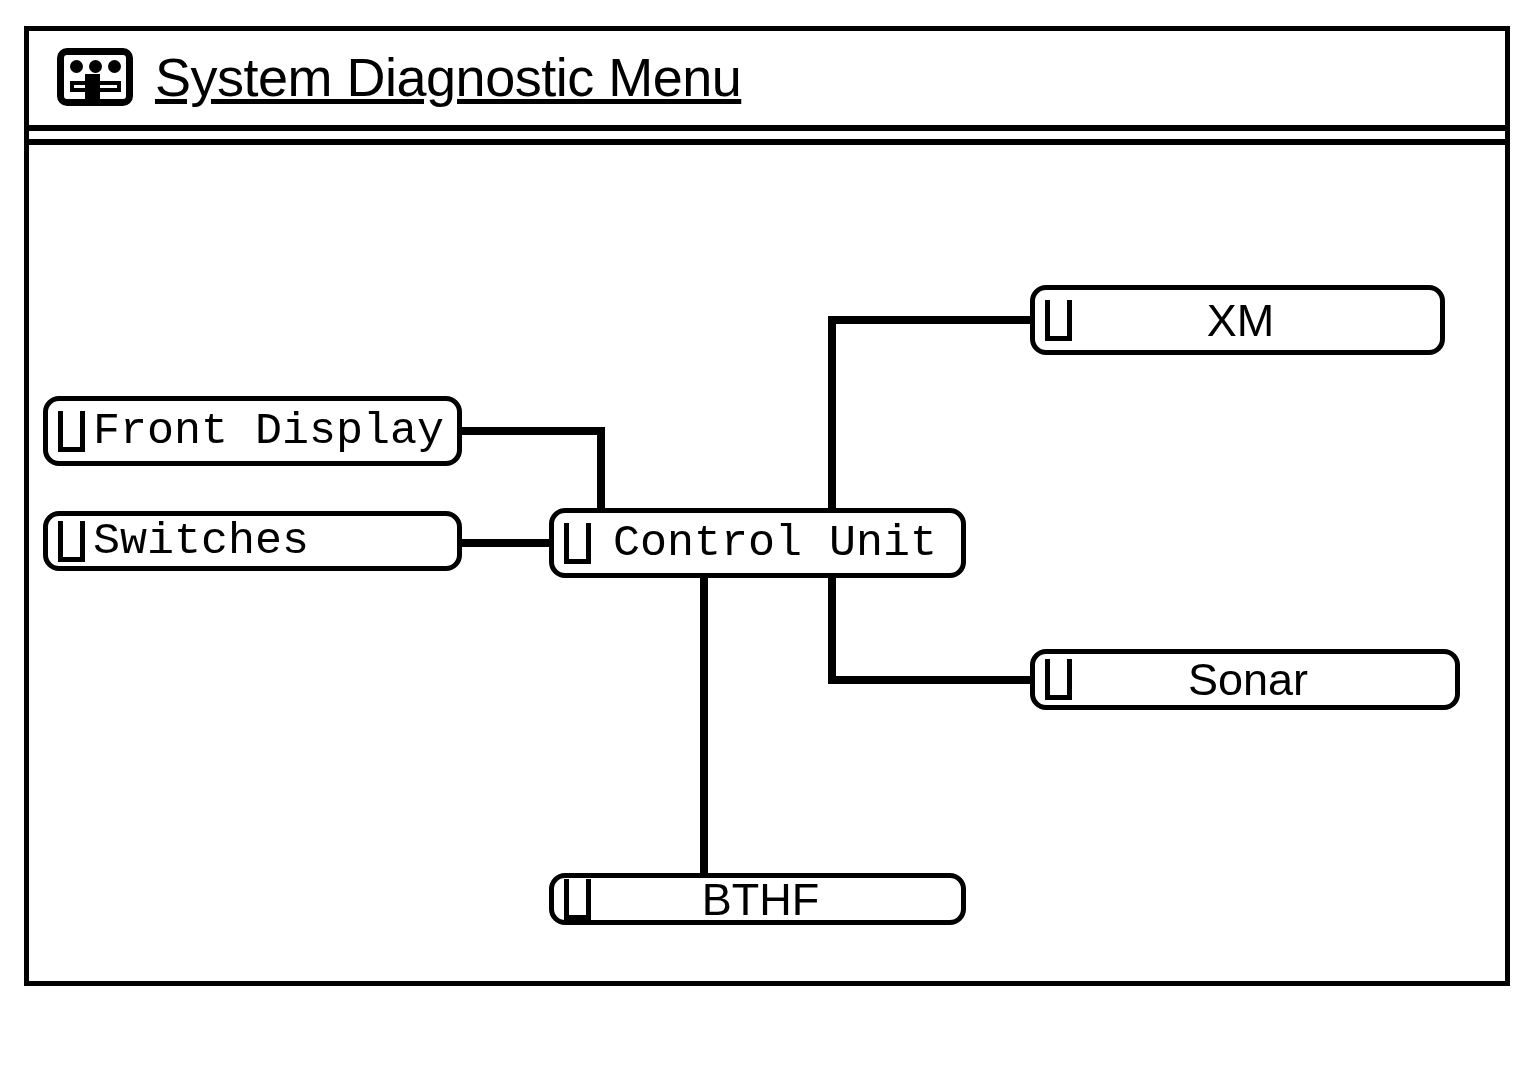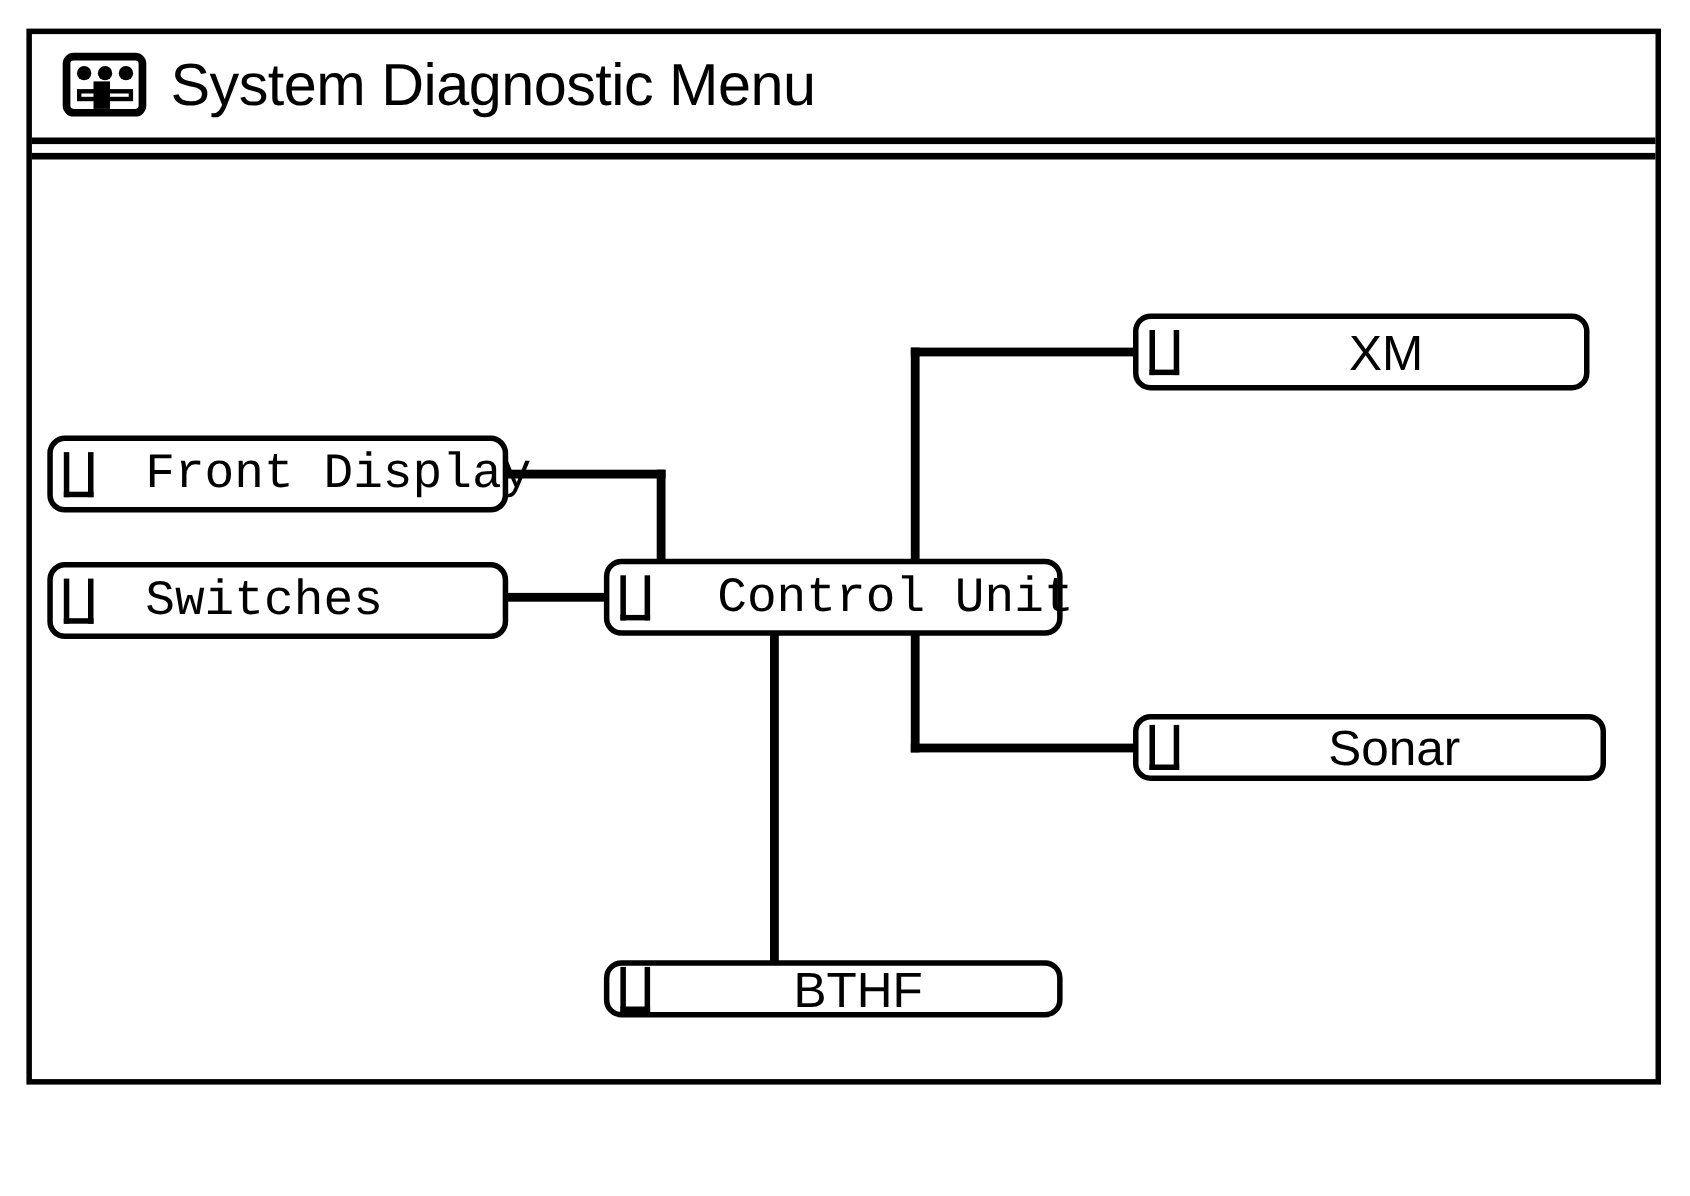--- a/index.html
+++ b/index.html
@@ -106,20 +106,21 @@
     background: #000000;
   }
 
   .title-text {
     font-size: 54px;
     line-height: 1;
     font-family: "Liberation Sans Narrow", "Liberation Sans", sans-serif;
     letter-spacing: -0.5px;
     white-space: nowrap;
     color: #000000;
+    text-decoration: underline;
   }
 
   
   .canvas {
     position: absolute;
     left: 29px;
     top: 145px;
     width: 1476px;
     height: 836px;
   }
@@ -133,21 +134,20 @@
   
   .node {
     position: absolute;
     box-sizing: border-box;
     border: 5px solid #000000;
     border-radius: 16px;
     background: #ffffff;
     display: flex;
     align-items: center;
     z-index: 5;
-    gap: 39px;
   }
   .node .node-icon {
     position: relative;
     flex: 0 0 auto;
     width: 27px;
     height: 41px;
     margin-left: 10px;
     margin-right: 6px;
   }
   
@@ -216,21 +216,21 @@
     <div class="edge" style="left:799px; top:171px; width:208px; height:8px;"></div>
     <div class="edge" style="left:799px; top:531px; width:208px; height:8px;"></div>
 
     <div class="edge" style="left:671px; top:428px; width:8px; height:305px;"></div>
 
     <div class="node align-left" style="left:14px; top:251px; width:419px; height:70px;">
       <span class="node-icon"></span>
       <span class="node-label">Front Display</span>
     </div>
 
-    <div class="node align-left" style="left:14px; top:366px; width:419px; height:70px;">
+    <div class="node align-left" style="left:14px; top:366px; width:419px; height:60px;">
       <span class="node-icon"></span>
       <span class="node-label">Switches</span>
     </div>
 
     <div class="node align-left" style="left:520px; top:363px; width:417px; height:70px;">
       <span class="node-icon"></span>
       <span class="node-label" style="margin-left:16px;">Control Unit</span>
     </div>
 
     <div class="node align-center" style="left:1001px; top:140px; width:415px; height:70px;">

